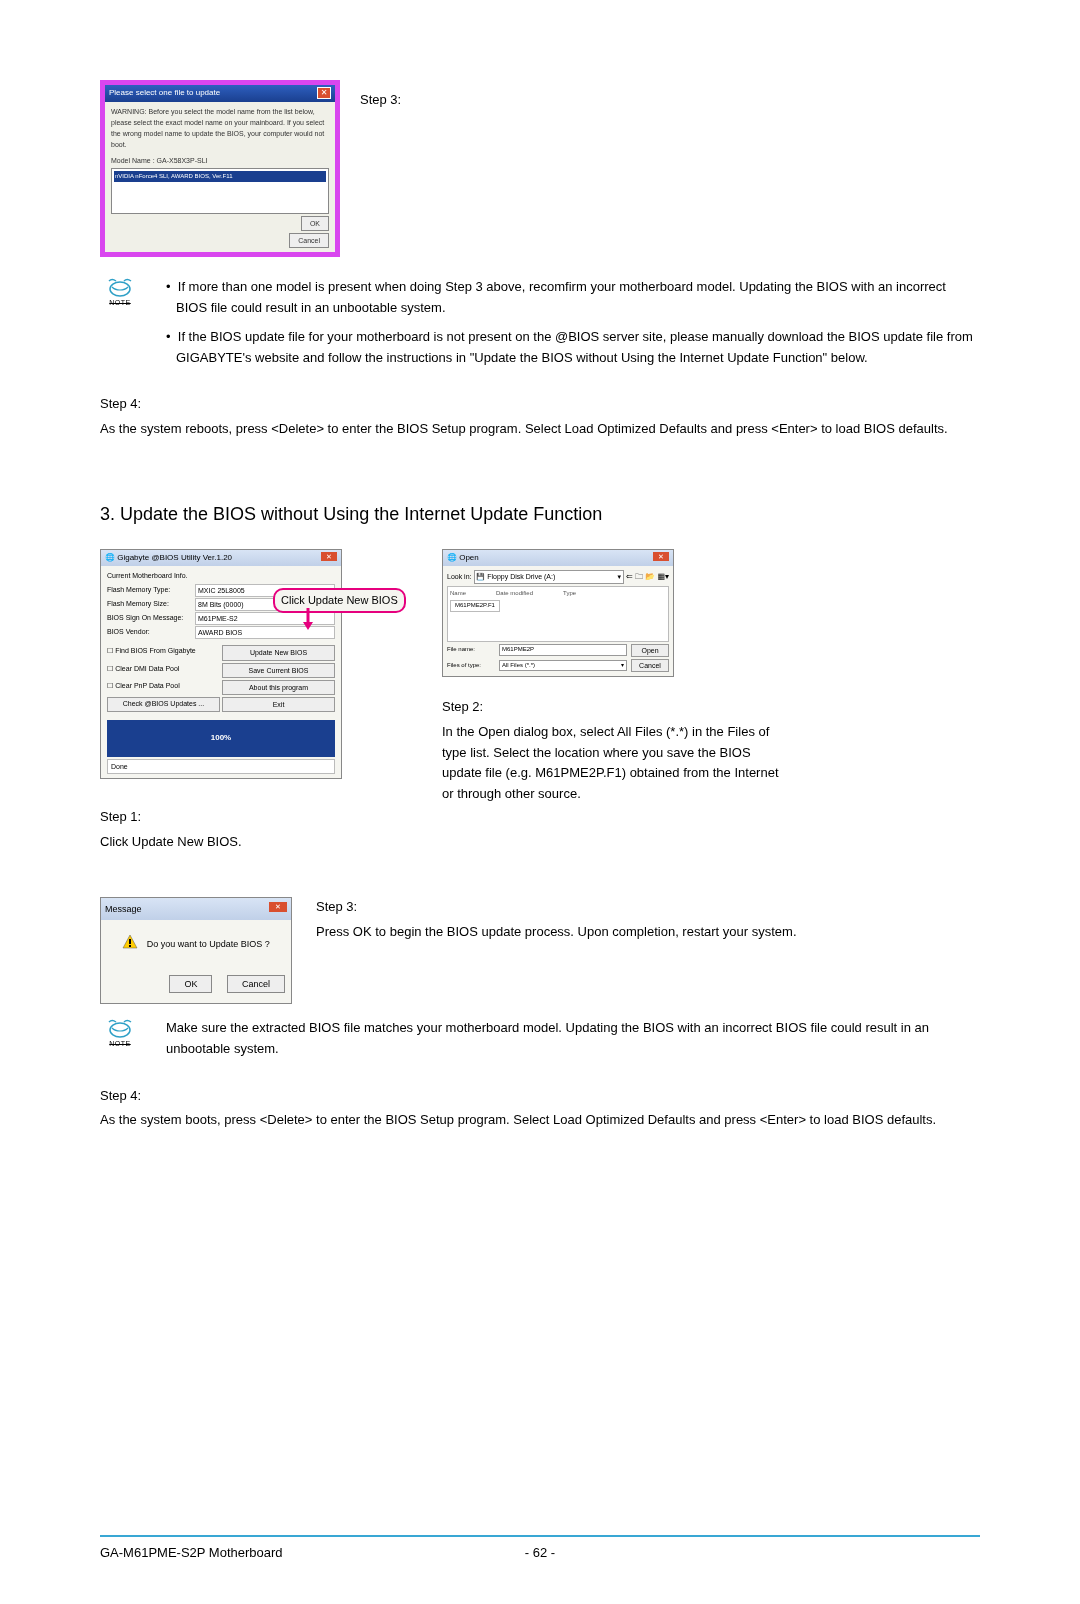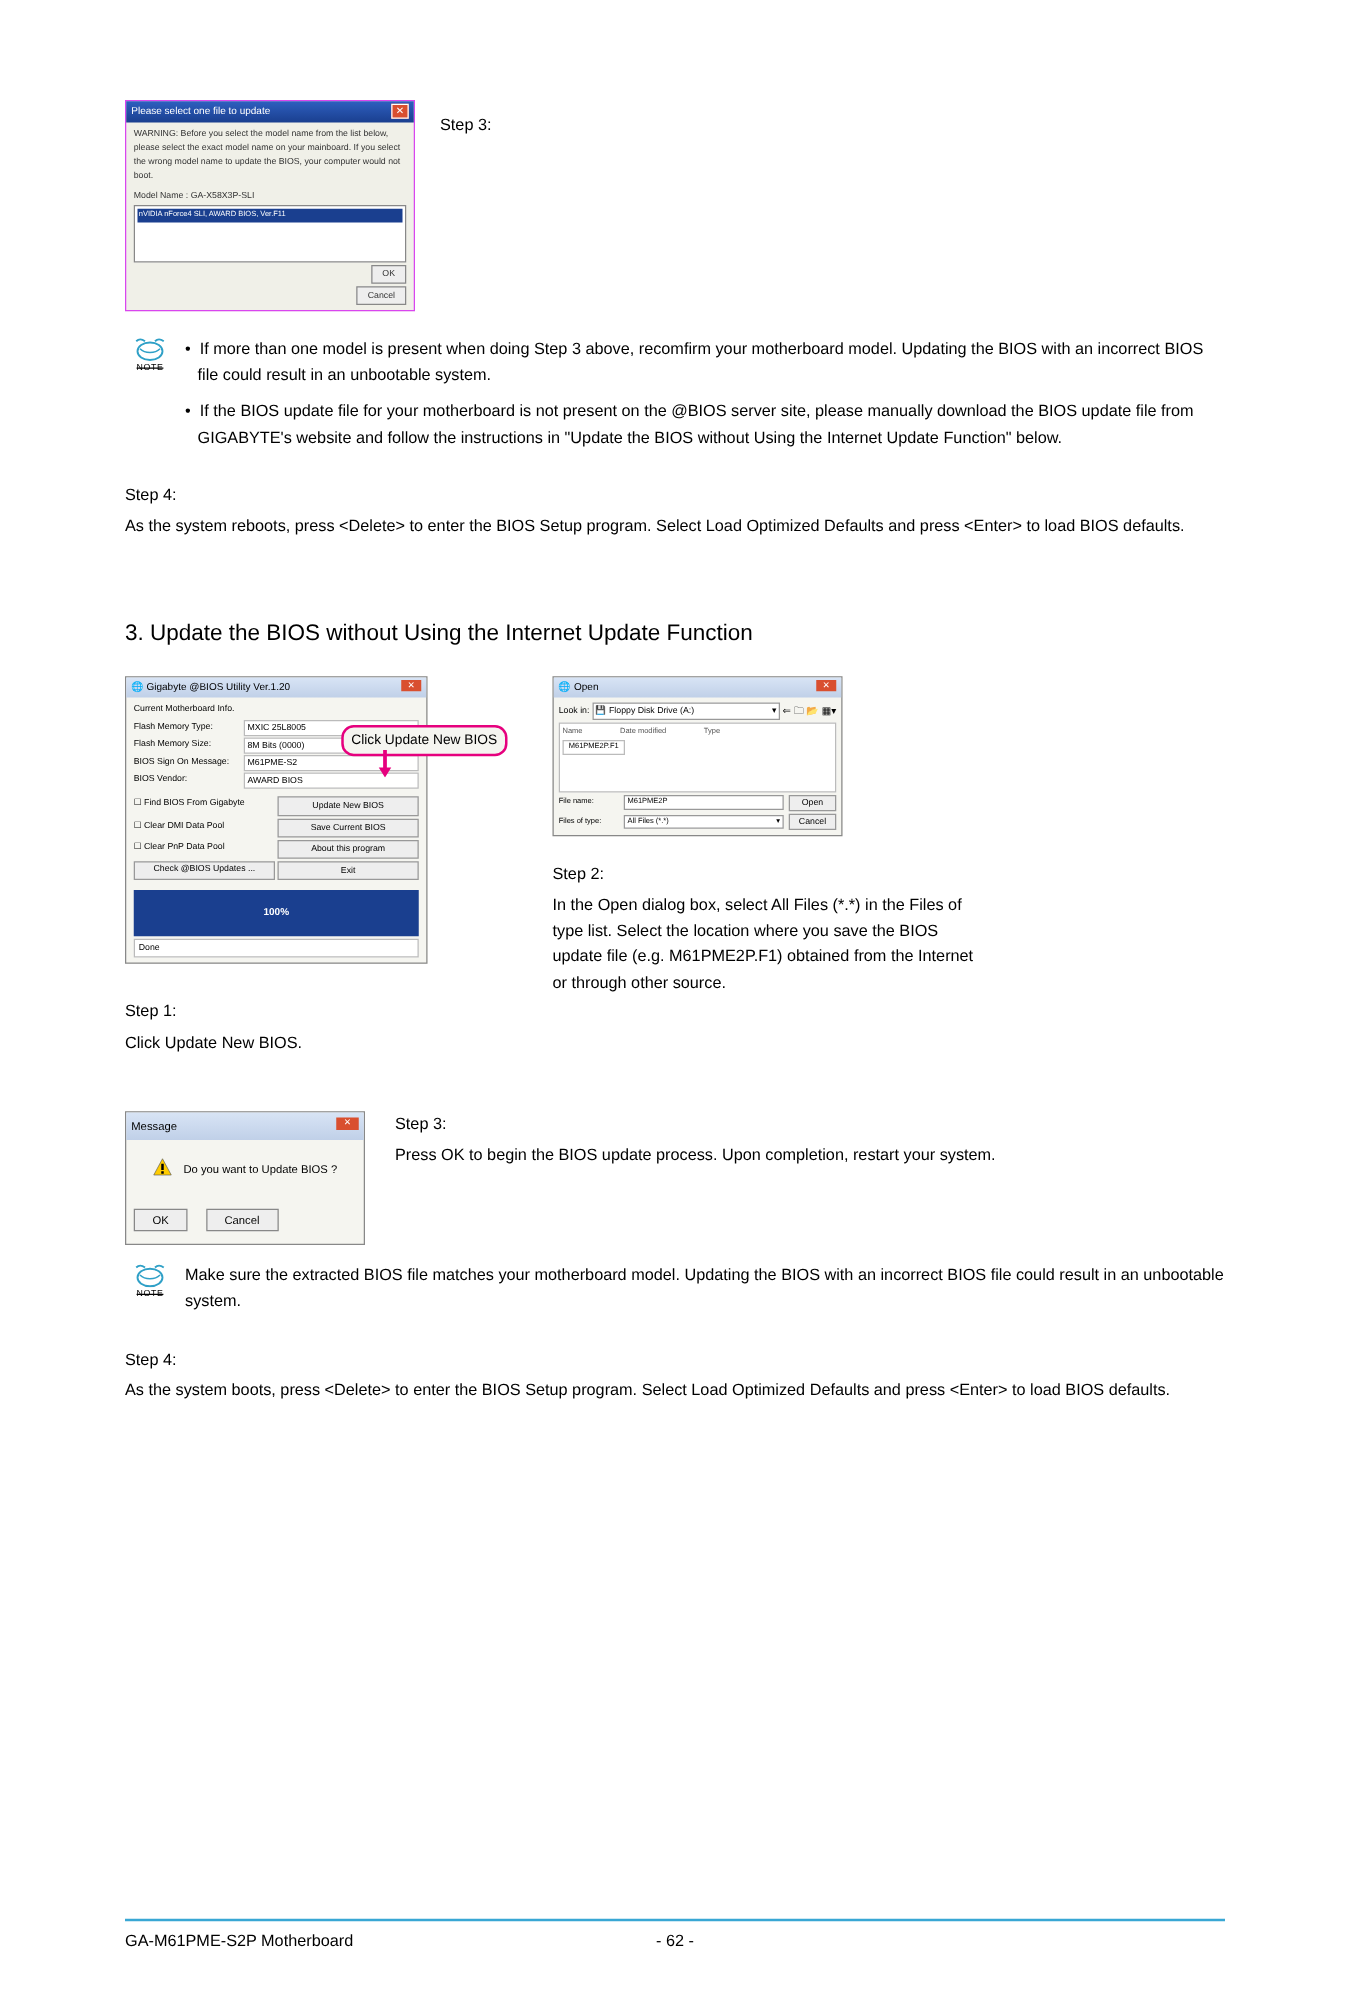--- a/index.html
+++ b/index.html
@@ -18,21 +18,21 @@
     box-sizing: border-box;
     position: relative;
   }
   .row1 {
     display: flex;
     gap: 20px;
     margin-bottom: 20px;
   }
   .dialog-select {
     width: 230px;
-    border: 1px solid #d946ef;
+    border: 5px solid #d946ef;
     background: #f0f0e8;
     font-size: 8px;
   }
   .dialog-select .titlebar {
     background: linear-gradient(#2e5fbf, #1a3f8f);
     color: #fff;
     padding: 2px 4px;
     display: flex;
     justify-content: space-between;
     align-items: center;
@@ -81,21 +81,21 @@
     font-size: 7px;
     padding: 1px 8px;
     margin-left: 4px;
   }
   .step3-right {
     flex: 1;
     padding-top: 10px;
   }
   .note-row {
     display: flex;
-    gap: 8px;
+    gap: 26px;
     margin-top: 6px;
   }
   .note-icon {
     width: 40px;
     flex-shrink: 0;
     text-align: center;
   }
   .note-icon svg { display: block; margin: 0 auto; }
   .note-label { font-size: 7px; letter-spacing: 0.5px; }
   .note-label .strike { text-decoration: line-through; }
@@ -250,21 +250,21 @@
     background: #d94f2f; color: #fff; width: 18px; height: 10px;
     text-align: center; line-height: 10px; font-size: 7px;
   }
   .msg-dialog .body {
     padding: 14px 8px; text-align: center;
   }
   .msg-dialog .body .icon-warn {
     display: inline-block; vertical-align: middle; margin-right: 6px;
   }
   .msg-dialog .btns {
-    text-align: left; padding: 6px 0 10px 0;
+    text-align: right; padding: 6px 0 10px 0; margin-left: 41px;
   }
   .msg-dialog .btns .btn {
     display: inline-block; border: 1px solid #888; background: #eee;
     padding: 1px 14px; margin: 0 6px; font-size: 9px;
   }
   .footer {
     position: absolute;
     bottom: 40px;
     left: 100px;
     right: 100px;

